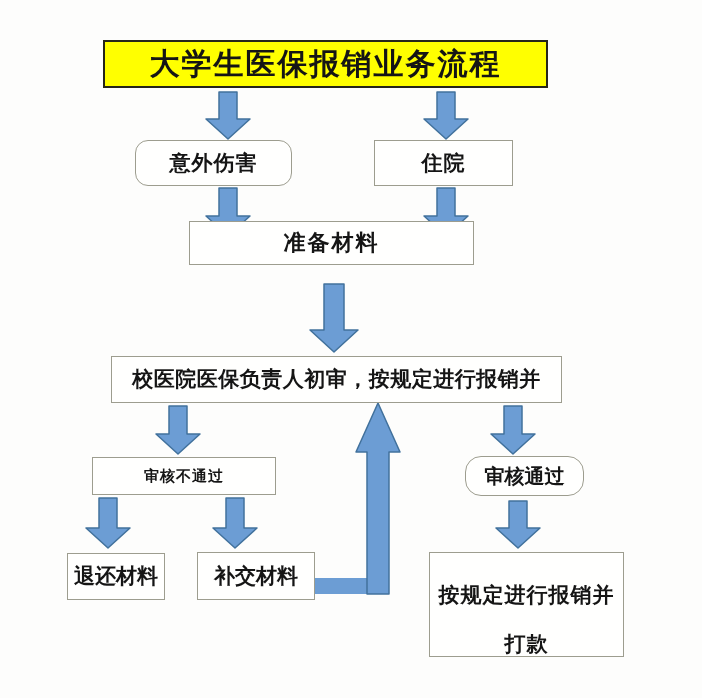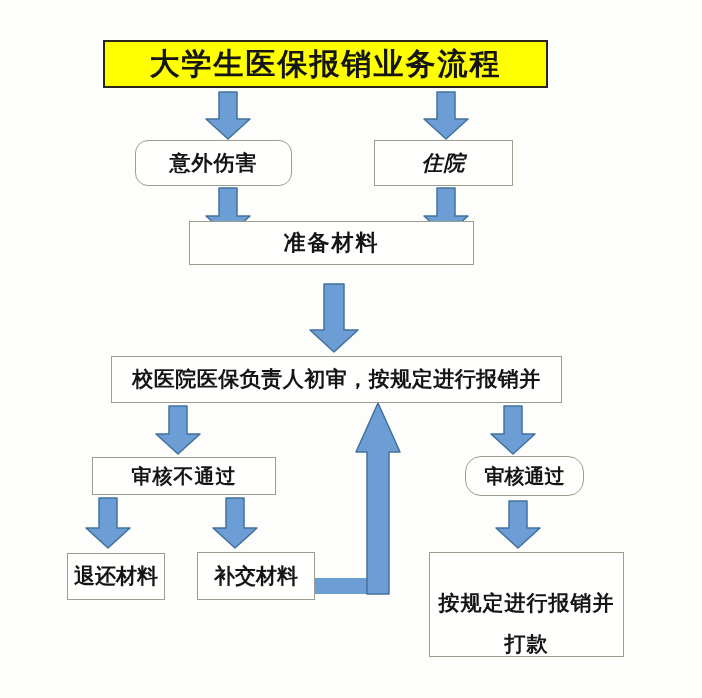--- a/index.html
+++ b/index.html
@@ -29,33 +29,33 @@
     line-height: 1.15;
   }
   .node-title {
     left: 103px; top: 40px; width: 445px; height: 48px;
     background: var(--title-bg, #ffff00);
     border: 2px solid var(--title-border, #26261a);
     font-size: 30px;
     letter-spacing: 2px;
   }
   .node-accident       { left: 135px; top: 140px; width: 157px; height: 46px; font-size: 21px; letter-spacing: 1px; border-radius: 13px; }
-  .node-hospitalization{ left: 374px; top: 140px; width: 139px; height: 46px; font-size: 21px; letter-spacing: 1px; font-style: italic; }
+  .node-hospitalization{ left: 374px; top: 140px; width: 139px; height: 46px; font-size: 21px; letter-spacing: 1px; }
   .node-prepare        { left: 189px; top: 221px; width: 285px; height: 44px; font-size: 22px; letter-spacing: 2px; }
   .node-review         { left: 111px; top: 356px; width: 451px; height: 47px; font-size: 21px; letter-spacing: 0.5px; }
-  .node-reject         { left:  92px; top: 457px; width: 184px; height: 38px; font-size: 20px; letter-spacing: 1px; }
+  .node-reject         { left:  92px; top: 457px; width: 184px; height: 38px; font-size: 15px; letter-spacing: 1px; }
   .node-approve        { left: 465px; top: 456px; width: 119px; height: 40px; font-size: 20px; border-radius: 16px; }
   .node-return         { left:  67px; top: 553px; width: 98px; height: 47px; font-size: 21px; }
   .node-supplement     { left: 197px; top: 552px; width: 118px; height: 48px; font-size: 21px; text-align: right; }
   .node-reimburse {
     left: 429px; top: 552px; width: 195px; height: 105px;
     font-size: 21px;
     flex-direction: column;
-    justify-content: flex-end;
-    padding-top: 13px;
+    justify-content: space-between;
+    padding-top: 30px;
     gap: 17px;
     letter-spacing: 1px;
   }
   #arrows {
     position: absolute;
     left: 0; top: 0;
     width: 702px;
     height: 698px;
     pointer-events: none;
   }

